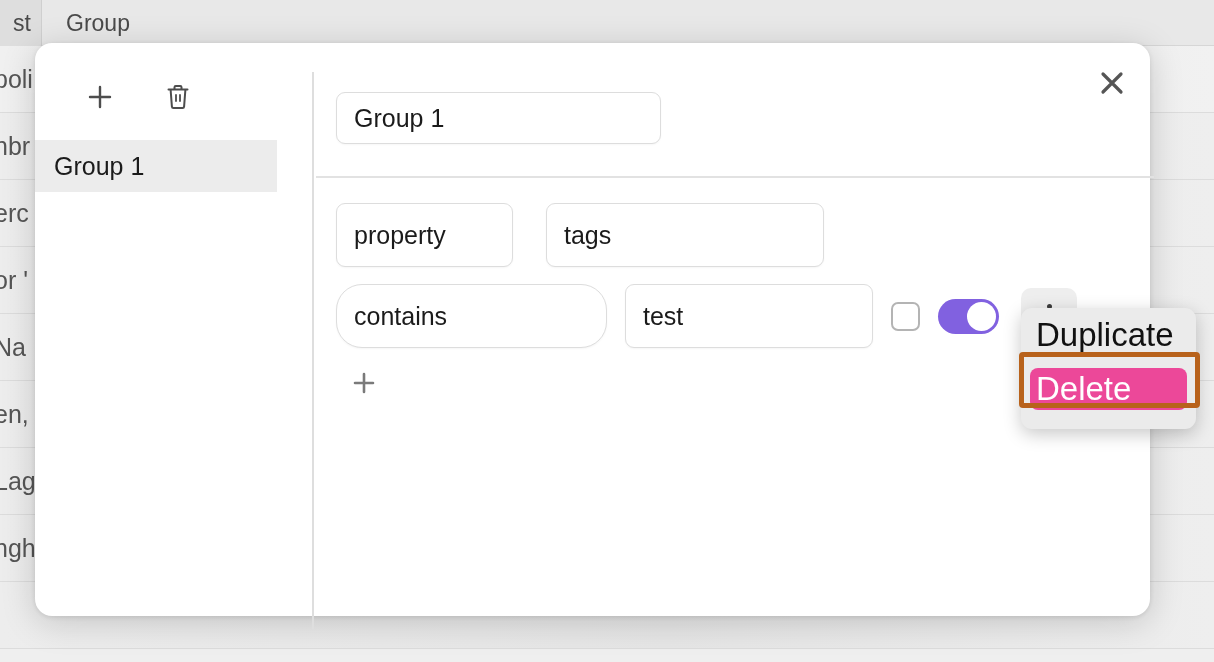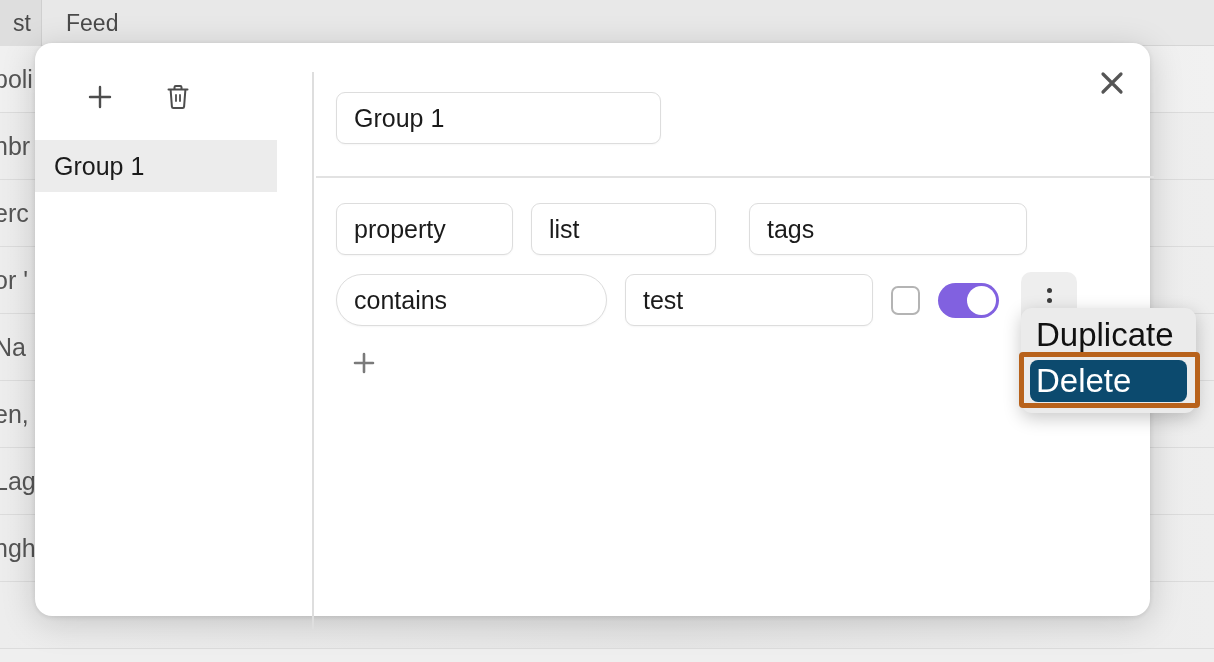--- a/index.html
+++ b/index.html
@@ -204,21 +204,21 @@
   }
 
   .rule-row {
     display: flex;
     align-items: center;
     gap: 18px;
     margin-bottom: 17px;
   }
 
   .pill {
-    height: 52px;
+    height: 64px;
     border: 1px solid #dddddd;
     border-radius: 9px;
     background: #ffffff;
     display: flex;
     align-items: center;
     padding: 0 17px;
     font-size: 25px;
     color: #1b1b1b;
     box-shadow: 0 1px 2px rgba(0,0,0,0.04);
   }
@@ -302,24 +302,24 @@
   .menu-item {
     height: 42px;
     display: flex;
     align-items: center;
     padding-left: 15px;
     font-size: 33px;
     color: #111111;
     cursor: pointer;
   }
   .menu-item.sel {
-    background: #0c4a6e;
+    background: #ec4899;
     color: #ffffff;
     border-radius: 8px;
-    margin: 4px 9px;
+    margin: 12px 9px;
     padding-left: 6px;
   }
 
   .annot-box {
     position: absolute;
     left: 1019px;
     top: 352px;
     width: 181px;
     height: 56px;
     border: 5px solid #b8621b;
@@ -334,21 +334,21 @@
 
 <div id="app">
 
   <div class="bg-layer">
 
     <div class="bg-tabbar">
       <div class="bg-tab tab-list">
         <span>st</span>
       </div>
       <div class="bg-tab tab-feed">
-        <span>Feed</span>
+        <span>Group</span>
       </div>
     </div>
 
     <div class="bg-rows">
       <div class="bg-row highlight">
         <span class="bg-row-text">poli</span>
       </div>
       <div class="bg-row">
         <span class="bg-row-text">nbr</span>
       </div>
@@ -415,23 +415,20 @@
       </div>
 
       <div class="h-divider"></div>
 
       <div class="rule-rows">
 
         <div class="rule-row">
           <div class="pill w-property">
             <span>property</span>
           </div>
-          <div class="pill w-list">
-            <span>list</span>
-          </div>
           <div class="pill w-tags">
             <span>tags</span>
           </div>
         </div>
 
         <div class="rule-row">
           <div class="pill w-operator">
             <span>contains</span>
           </div>
           <div class="pill w-value">

